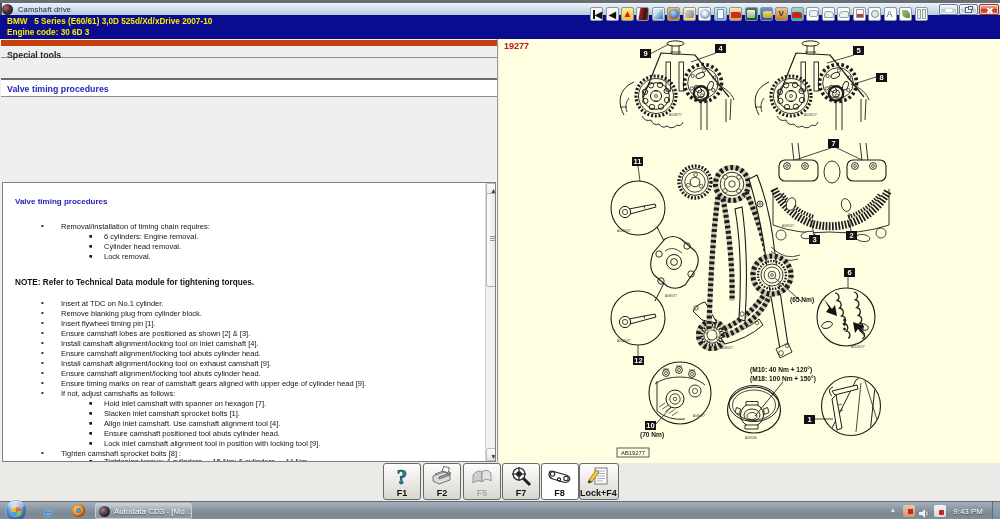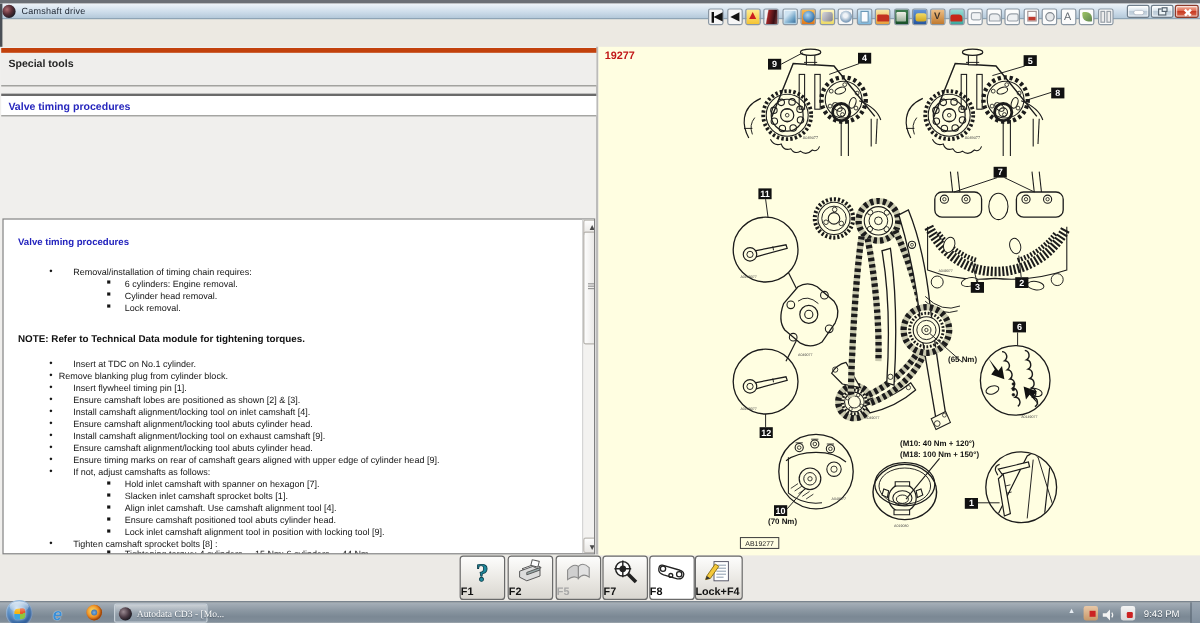--- a/index.html
+++ b/index.html
@@ -19,21 +19,21 @@
 #btncls .g{position:absolute;left:9px;top:2px;width:1.8px;height:7px;background:#fff;transform:rotate(45deg)}#btncls .g:after{content:"";position:absolute;left:0;top:0;width:1.8px;height:7px;background:#fff;transform:rotate(90deg)}
 
 #blueband{left:0;top:15px;width:1000px;height:24px;background:#0b0b8f}
 #winborder{left:0;top:3px;width:2px;height:458px;background:#4a4f56}
 #blueband .l1{position:absolute;left:7px;top:2px;color:#f6ef00;font-weight:bold;font-size:8.2px;letter-spacing:0;line-height:10px}
 #blueband .l2{position:absolute;left:7px;top:13px;color:#f6ef00;font-weight:bold;font-size:8.2px;letter-spacing:0;line-height:10px}
 
 .tbi{top:7px;width:13px;height:14px;border:1px solid #8a97a3;border-radius:2px;background:#fff}
 
 #leftpanel{left:0;top:39px;width:498px;height:423px;background:#f0efed;border-right:1px solid #9a9a9a}
-.menurow{left:1px;width:496px;height:32px;background:#efeeec;border-top:4px solid #c2410c;border-bottom:1px solid #8f8f8c}
+.menurow{left:1px;width:496px;height:18px;background:#efeeec;border-top:6px solid #c2410c;border-bottom:1px solid #8f8f8c}
 .menurow span{position:absolute;left:6px;top:4px;font-size:8.8px;font-weight:bold;color:#262626}
 #mrow3 span{color:#2626bd}
 #mrow3{background:#fff;border-top:2px solid #6a6a6a;height:19px}
 
 #content{left:2px;top:143px;width:494px;height:280px;background:#fff;border:1px solid #808080;overflow:hidden}
 h4.bluehead{position:absolute;left:12px;top:14px;font-size:8px;color:#2222bd}
 .note{position:absolute;left:12px;font-size:8.2px;font-weight:bold;color:#111}
 .li1,.li2{position:absolute;font-size:7.5px;color:#151515;white-space:nowrap}
 .li2 b.d{font-size:5.5px;top:1px}
 .li1 b.d{font-size:8px;top:-1px}
@@ -43,27 +43,27 @@
 .sbtn{left:0px;width:13px;height:13px;background:linear-gradient(#fdfdfd,#e8e6e3);border:1px solid #bdbab5;border-radius:2px}
 .sbtn i{position:absolute;left:3px;font-size:7px;color:#4a4a4a;line-height:11px}
 #sthumb{left:0px;top:10px;width:13px;height:94px;background:linear-gradient(90deg,#fdfdfd,#e4e2df);border:1px solid #b5b2ad;border-radius:2px}
 #sthumb i{position:absolute;left:3px;top:42px;width:6px;height:1px;background:#999;box-shadow:0 2px 0 #999,0 4px 0 #999}
 
 #rightpanel{left:499px;top:39px;width:501px;height:424px;background:#fffee1}
 #rp19277{position:absolute;left:5px;top:2px;color:#c11616;font-weight:bold;font-size:9px}
 
 #botbar{left:0;top:463px;width:1000px;height:38px;background:#eceae6}
 .fbtn{top:0px;width:38px;height:37px;border:1px solid #6a6a6a;border-radius:3px;background:linear-gradient(#fdfdfc,#e8e6e1 60%,#d9d6d0);}
-.fbtn .lbl{position:absolute;left:0;right:0;bottom:1px;text-align:left;font-size:9px;font-weight:bold;color:#111}
+.fbtn .lbl{position:absolute;left:0;right:0;bottom:1px;text-align:center;font-size:9px;font-weight:bold;color:#111}
 .fbtn svg{position:absolute;left:50%;top:2px;transform:translateX(-50%)}
 #fb8{background:#fff}
 #fb5 .lbl{color:#a8a8a8}
 
 #taskbar{left:0;top:501px;width:1000px;height:18px;background:linear-gradient(#a7b0b9,#8b97a2 40%,#7b8894 70%,#828f9b);border-top:1px solid #5f6c79}
-#tbtask{position:absolute;left:95px;top:1px;width:78px;height:16px;border:1px solid #c7d0d8;border-radius:2px;background:linear-gradient(rgba(255,255,255,.45),rgba(210,220,230,.25) 50%,rgba(160,175,190,.3));font-family:Liberation Serif, serif;}
+#tbtask{position:absolute;left:95px;top:1px;width:97px;height:16px;border:1px solid #c7d0d8;border-radius:2px;background:linear-gradient(rgba(255,255,255,.45),rgba(210,220,230,.25) 50%,rgba(160,175,190,.3));}
 #tbtask .ic{position:absolute;left:3px;top:2px;width:11px;height:11px;border-radius:50%;background:radial-gradient(circle at 35% 35%,#9a8a92 0%,#4a3a44 45%,#14141c 80%)}
 #tbtask .tx{position:absolute;left:18px;top:3px;font-size:8px;color:#fff;text-shadow:0 1px 1px #44505c;white-space:nowrap}
 #clock{position:absolute;right:17px;top:5px;font-size:8px;color:#fff;text-shadow:0 1px 1px #3f4a55}
 #showdesk{position:absolute;right:0;top:0;width:8px;height:18px;border-left:1px solid #5e6b78;background:linear-gradient(#9aa6b2,#808f9e)}
 
 #orb{position:absolute;left:5px;top:-2px;width:22px;height:22px;border-radius:50%;background:radial-gradient(circle at 40% 30%,#bcd8f0 0%,#5f93c8 35%,#2c5a96 70%,#1a3a66);box-shadow:inset 0 0 2px #fff}
 #orb:after{content:"";position:absolute;left:6.5px;top:6.5px;width:9px;height:9px;background:conic-gradient(from 0deg,#e85a2a 0 25%,#8cc63e 0 50%,#3aa7e0 0 75%,#f7b40e 0);border-radius:30%;transform:skewY(-6deg);box-shadow:0 0 2px rgba(255,255,255,.8)}
 #orb:before{content:"";position:absolute;left:3px;top:1px;width:16px;height:9px;border-radius:50%;background:linear-gradient(rgba(255,255,255,.75),rgba(255,255,255,.05));z-index:2}
 #ieic{position:absolute;left:44px;top:2px;width:14px;height:14px}
 #ieic span{position:absolute;font-size:14px;font-weight:bold;color:#3a8fd8;font-style:italic;text-shadow:0 0 1px #fff}
@@ -81,20 +81,24 @@
       <span class="g"></span>
     </div>
   <div class="abs capbtn" id="btnmax">
       <span class="g"></span>
       <span class="g2"></span>
     </div>
   <div class="abs capbtn" id="btncls">
       <span class="g"></span>
     </div>
   <div class="abs" id="winborder"></div>
+  <div class="abs" id="blueband">
+    <div class="l1">BMW&nbsp;&nbsp; 5 Series (E60/61) 3,0D 525d/Xd/xDrive 2007-10</div>
+    <div class="l2">Engine code: 30 6D 3</div>
+  </div>
   <div class="abs" id="toolicons">
     <div class="abs tbi" style="left:590.0px;background:#f6f6f6">
         <span style="position:absolute;left:1.5px;top:2px;width:2px;height:9px;background:#111"></span>
         <span style="position:absolute;left:3.5px;top:1.5px;font-size:10px;line-height:10px;color:#111">◀</span>
       </div>
     <div class="abs tbi" style="left:605.5px;background:#f6f6f6">
         <span style="position:absolute;left:2px;top:1.5px;font-size:10px;line-height:10px;color:#111">◀</span>
       </div>
     <div class="abs tbi" style="left:620.9px;background:linear-gradient(#ffec90,#f5c433)">
         <span style="position:absolute;left:0.5px;top:0px;font-size:10px;line-height:12px;color:#cc1f1f">▲</span>
@@ -183,21 +187,21 @@
             <b class="d" style="left:86px">■</b>
             <span style="position:absolute;left:101px">Lock removal.</span>
           </div>
       <div class="note" style="top:95px">NOTE: Refer to Technical Data module for tightening torques.</div>
       <div class="li1" style="top:116px">
             <b class="d" style="left:38px">•</b>
             <span style="position:absolute;left:58px">Insert at TDC on No.1 cylinder.</span>
           </div>
       <div class="li1" style="top:126px">
             <b class="d" style="left:38px">•</b>
-            <span style="position:absolute;left:46px">Remove blanking plug from cylinder block.</span>
+            <span style="position:absolute;left:58px">Remove blanking plug from cylinder block.</span>
           </div>
       <div class="li1" style="top:136px">
             <b class="d" style="left:38px">•</b>
             <span style="position:absolute;left:58px">Insert flywheel timing pin [1].</span>
           </div>
       <div class="li1" style="top:146px">
             <b class="d" style="left:38px">•</b>
             <span style="position:absolute;left:58px">Ensure camshaft lobes are positioned as shown [2] &amp; [3].</span>
           </div>
       <div class="li1" style="top:156px">

